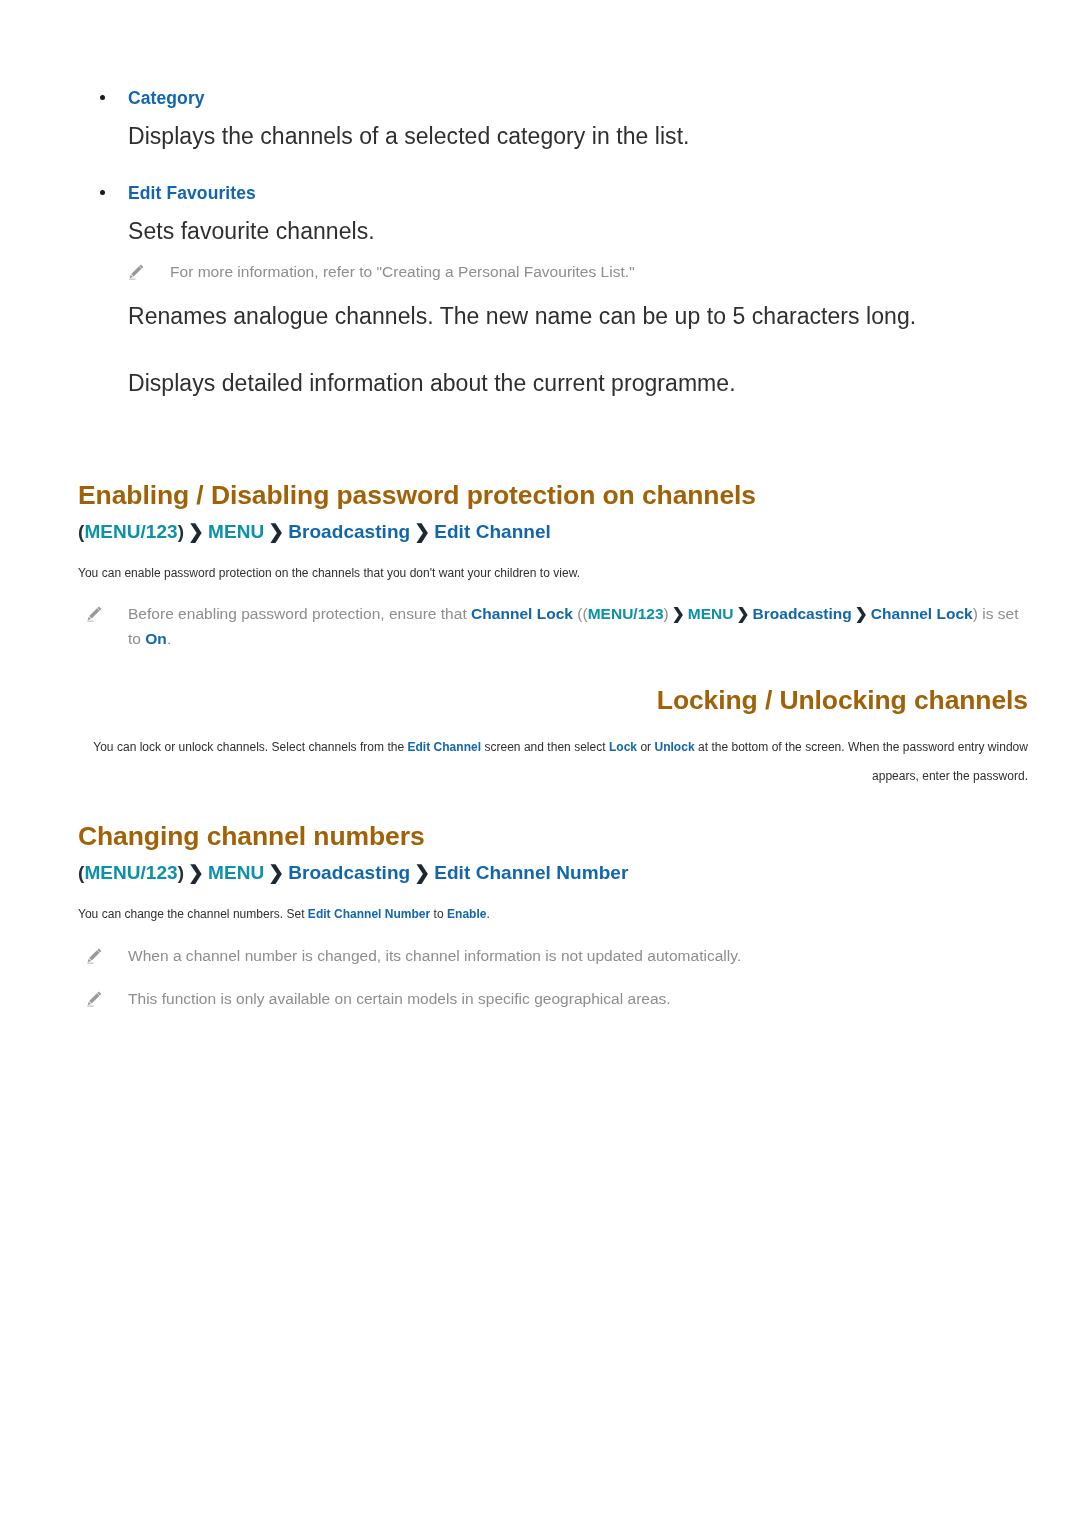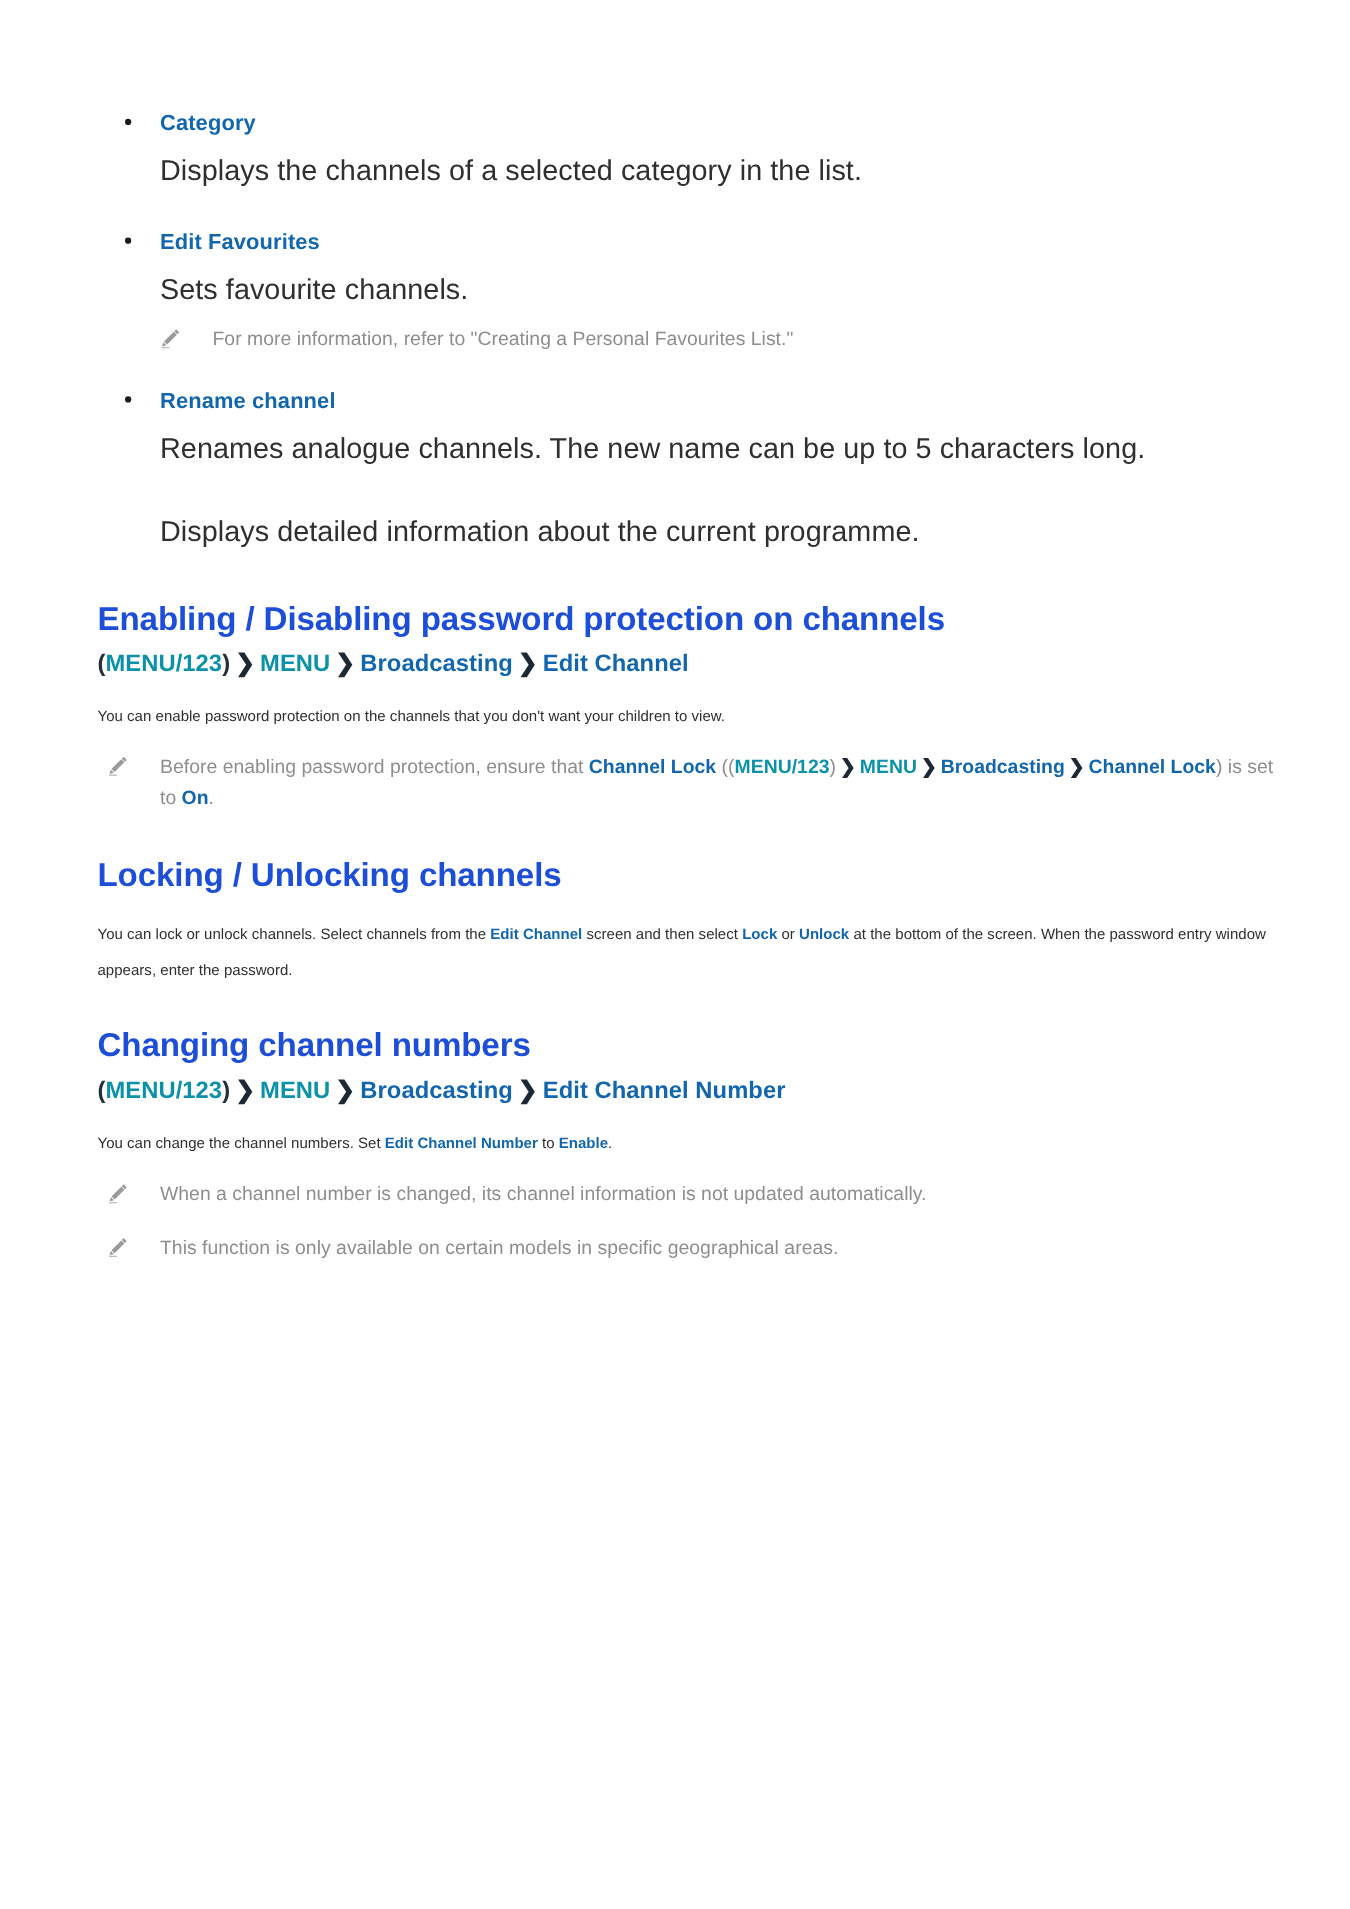--- a/index.html
+++ b/index.html
@@ -79,21 +79,21 @@
     position: absolute;
     left: 8px;
     top: 3px;
     width: 17px;
     height: 17px;
   }
   .note-body { display: block; }
 
   
   .h-section {
-    color: #1d4ed8;
+    color: #a16207;
     font-size: 26.5px;
     font-weight: bold;
     letter-spacing: -0.1px;
     line-height: 34px;
   }
 
   
   .breadcrumb {
     font-size: 19px;
     font-weight: bold;
@@ -114,21 +114,21 @@
   }
   .hl { color: #1166ad; font-weight: bold; }
   .note .hl { color: #1166ad; font-weight: bold; }
   .note .bc-teal { color: #0b91a8; font-weight: bold; }
   .note .bc-blue { color: #1166ad; font-weight: bold; }
   .note .bc-arrow { color: #1c2833; font-weight: bold; padding: 0 3px; }
   .note .bc-gray { color: #8e8e8e; font-weight: normal; }
 
   
   #sec-password  { position: absolute; left: 78px; top: 462px; width: 945px; }
-  #sec-locking   { position: absolute; left: 78px; top: 667px; width: 950px; }
+  #sec-locking   { position: absolute; left: 78px; top: 667px; width: 950px; text-align: right; }
   #sec-changing  { position: absolute; left: 78px; top: 803px; width: 950px; }
 
   .sub-breadcrumb { margin-top: 7px; }
   .sub-para { margin-top: 14px; }
   .sub-note { margin-top: 13px; }
 </style>
 </head>
 <body>
 
 <div class="page">
@@ -156,24 +156,20 @@
             <path d="M11.0 3.3 L13.5 5.8 L5.7 13.6 L3.2 11.1 Z"></path>
             <path d="M2.7 11.7 L5.1 14.1 L1.6 15.2 Z"></path>
           </g>
           <rect x="1.3" y="15.6" width="6.2" height="1.1" fill="#bcbcbc"></rect>
         </svg>
       </span>
       <span class="note-body">For more information, refer to "Creating a Personal Favourites List."</span>
     </div>
     <div class="gap-after-note"></div>
 
-    <div class="bullet-item" style="margin-top:14px;">
-      <span class="bullet-dot"></span>
-      <span class="bullet-label">Rename channel</span>
-    </div>
     <div class="bullet-desc">Renames analogue channels. The new name can be up to 5 characters long.</div>
     <div class="gap-after-desc"></div>
 
     <div class="bullet-desc">Displays detailed information about the current programme.</div>
   </div>
 
   <div id="sec-password">
     <div class="h-section">Enabling / Disabling password protection on channels</div>
 
     <div class="breadcrumb sub-breadcrumb">

